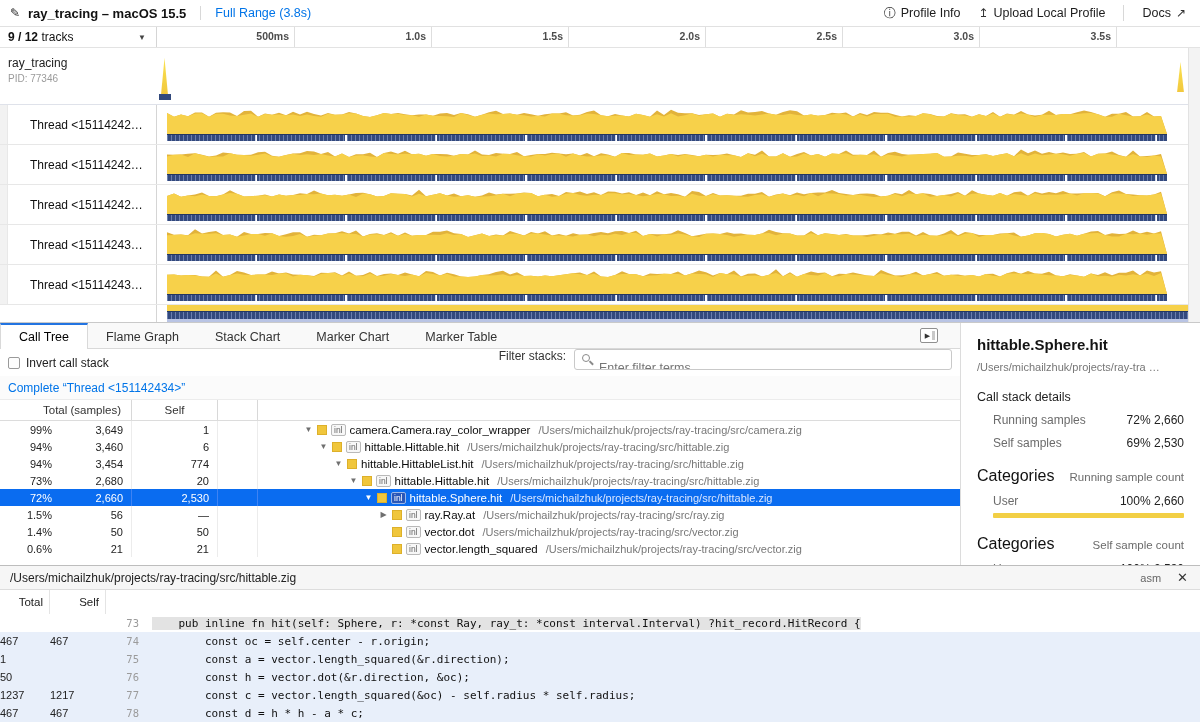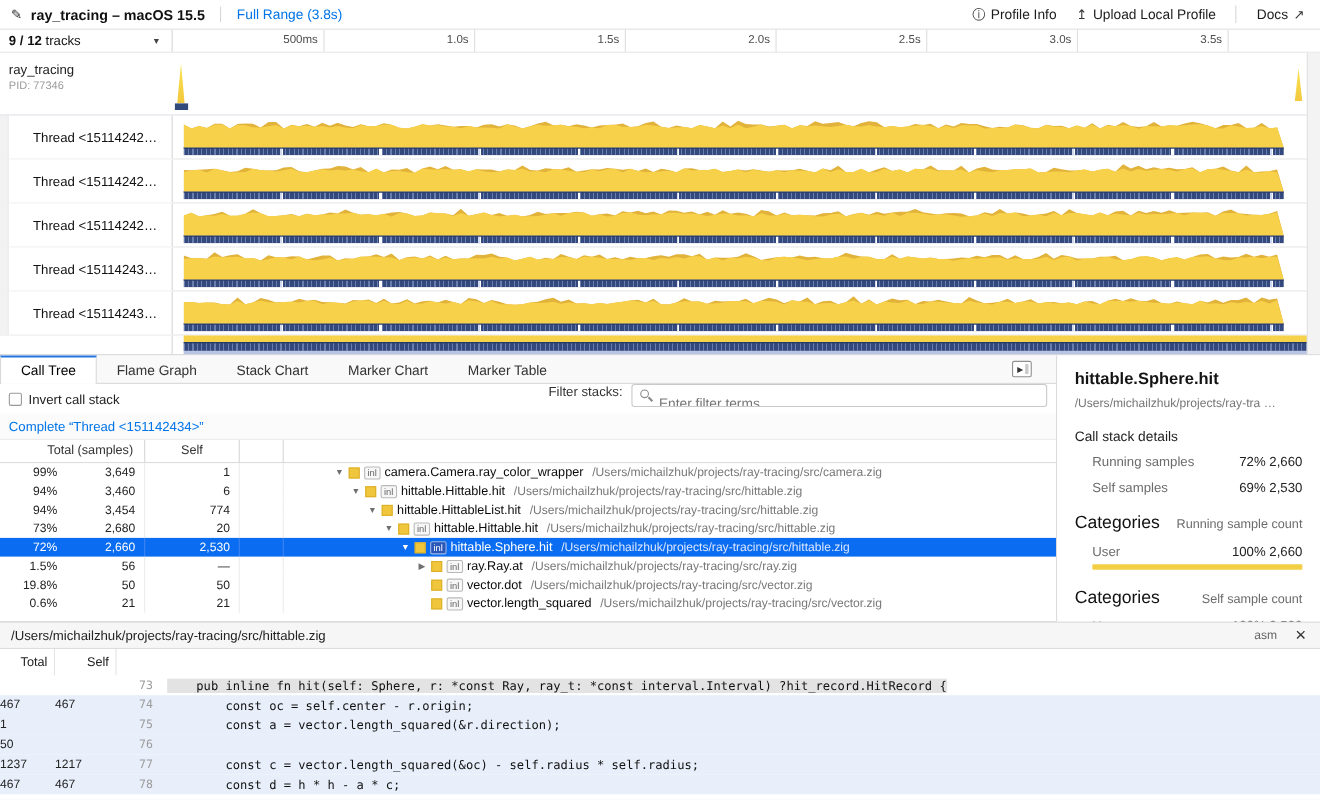--- a/index.html
+++ b/index.html
@@ -22,21 +22,21 @@
 
   
   .ruler-row { height:21px; display:flex; border-bottom:1px solid #e3e3e3; }
   .tracks-dd { width:157px; border-right:1px solid #d5d5d5; display:flex; align-items:center;
                justify-content:space-between; padding:0 10px 0 8px; font-size:12px; cursor:pointer; }
   .tracks-dd b { font-weight:bold; }
   .caret { font-size:8px; color:#444; }
   .ruler { flex:1; position:relative; }
   .tickline { position:absolute; top:0; bottom:0; width:1px; background:#dedede; }
   .ticklbl { position:absolute; top:3px; transform:translateX(calc(-100% - 5px));
-             font-size:10.5px; color:#4c4c4c; white-space:nowrap; }
+             font-size:10.5px; color:#4c4c4c; white-space:nowrap;font-weight:bold; }
 
   
   .timeline { height:274px; position:relative; background:#fff; }
   .p-row { height:57px; position:relative; border-bottom:1px solid #dfe2ea; }
   .p-label { position:absolute; left:8px; top:8px; }
   .p-name { font-size:12px; color:#222; }
   .p-pid  { font-size:10px; color:#9a9a9a; margin-top:3px; }
   .p-graph { position:absolute; left:168px; right:13px; top:0; bottom:0; }
   .spike { position:absolute; width:9px; background:linear-gradient(#fae24f,#f2c83e);
            clip-path:polygon(50% 0, 88% 100%, 12% 100%); }
@@ -415,21 +415,21 @@
     <div class="c4 tree-cell" style="padding-left: 121px;">
       <span class="arrow">▶</span>
       <span class="fnicon"></span>
       <span class="inl">inl</span>
       <span class="fname">ray.Ray.at</span>
       <span class="fpath">/Users/michailzhuk/projects/ray-tracing/src/ray.zig</span>
     </div>
   </div>
           <div class="row">
     <div class="c1">
-              <span class="pct">19.8%</span>
+              <span class="pct">1.4%</span>
               <span class="samples">50</span>
             </div>
     <div class="c2">50</div>
     <div class="c3"></div>
     <div class="c4 tree-cell" style="padding-left: 121px;">
       <span class="arrow"></span>
       <span class="fnicon"></span>
       <span class="inl">inl</span>
       <span class="fname">vector.dot</span>
       <span class="fpath">/Users/michailzhuk/projects/ray-tracing/src/vector.zig</span>
@@ -515,20 +515,21 @@
         <div class="sline hit">
     <div class="s-total">1</div>
     <div class="s-self"></div>
     <div class="s-no">75</div>
     <div class="s-code"><span class="codetext">        const a = vector.length_squared(&amp;r.direction);</span></div>
   </div>
         <div class="sline hit">
     <div class="s-total">50</div>
     <div class="s-self"></div>
     <div class="s-no">76</div>
+    <div class="s-code"><span class="codetext">        const h = vector.dot(&amp;r.direction, &amp;oc);</span></div>
   </div>
         <div class="sline hit">
     <div class="s-total">1237</div>
     <div class="s-self">1217</div>
     <div class="s-no">77</div>
     <div class="s-code"><span class="codetext">        const c = vector.length_squared(&amp;oc) - self.radius * self.radius;</span></div>
   </div>
         <div class="sline hit">
     <div class="s-total">467</div>
     <div class="s-self">467</div>

